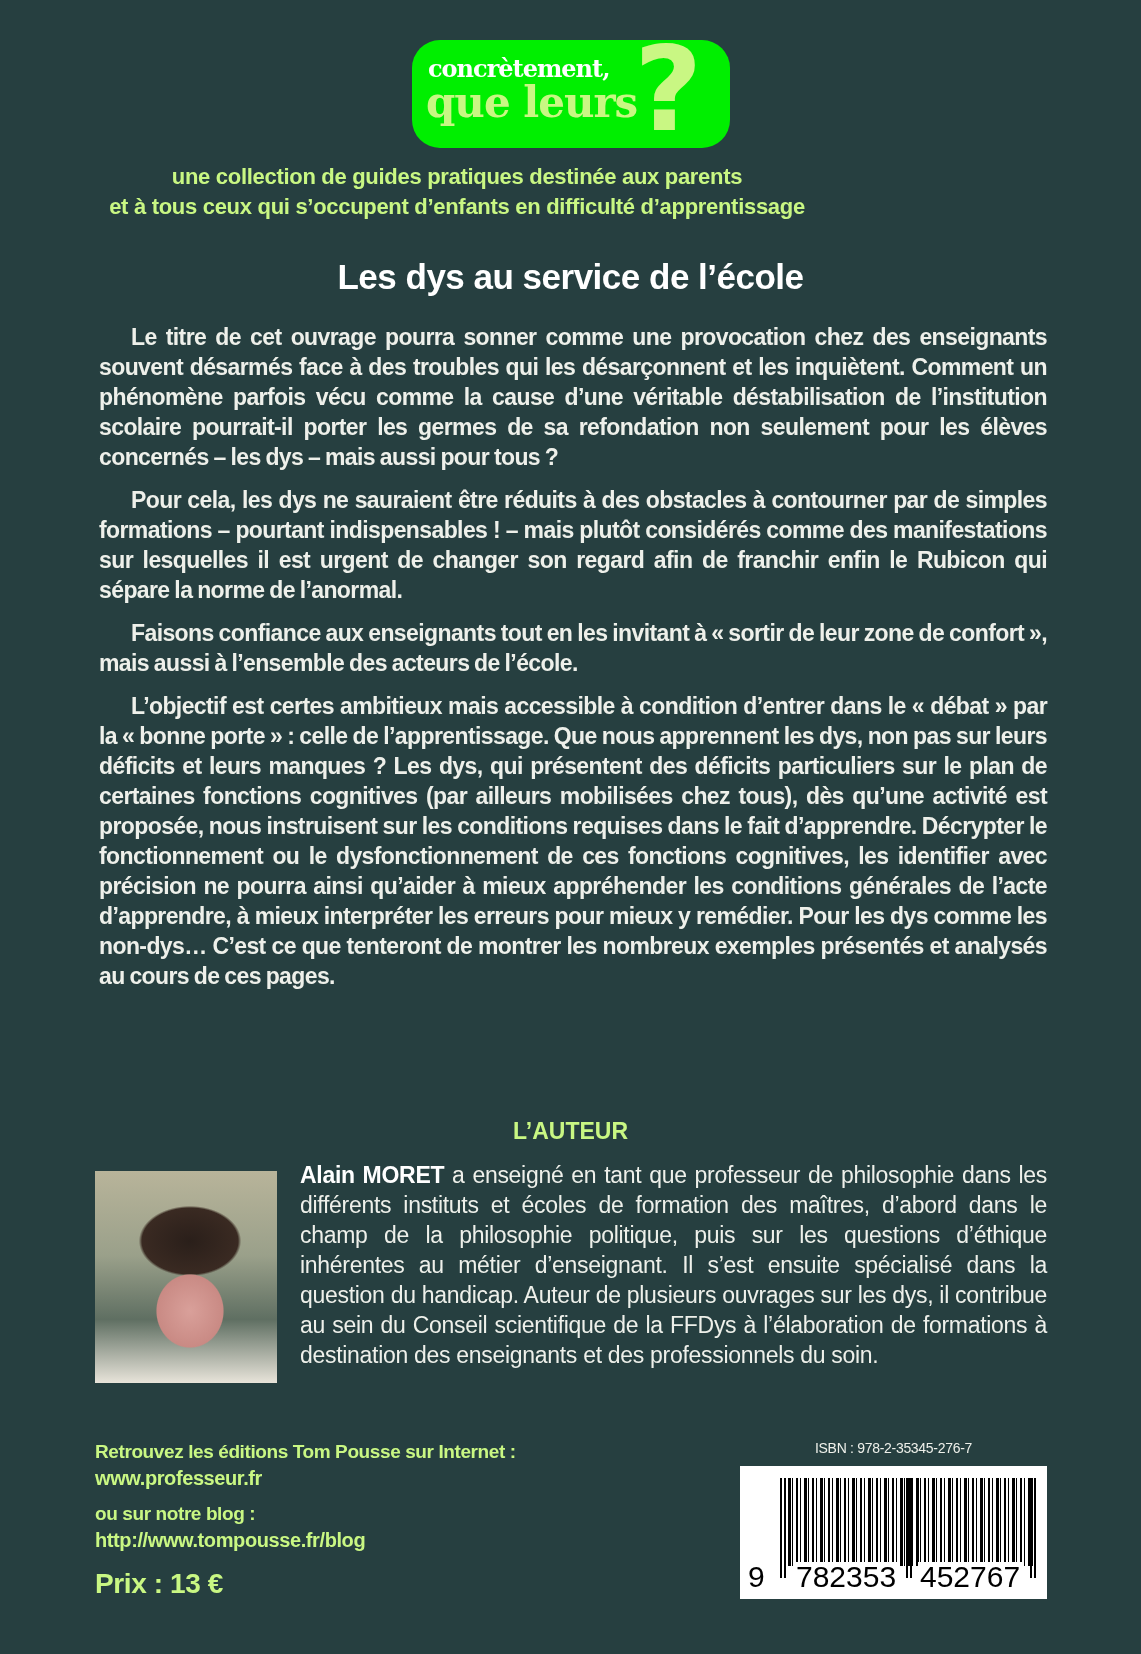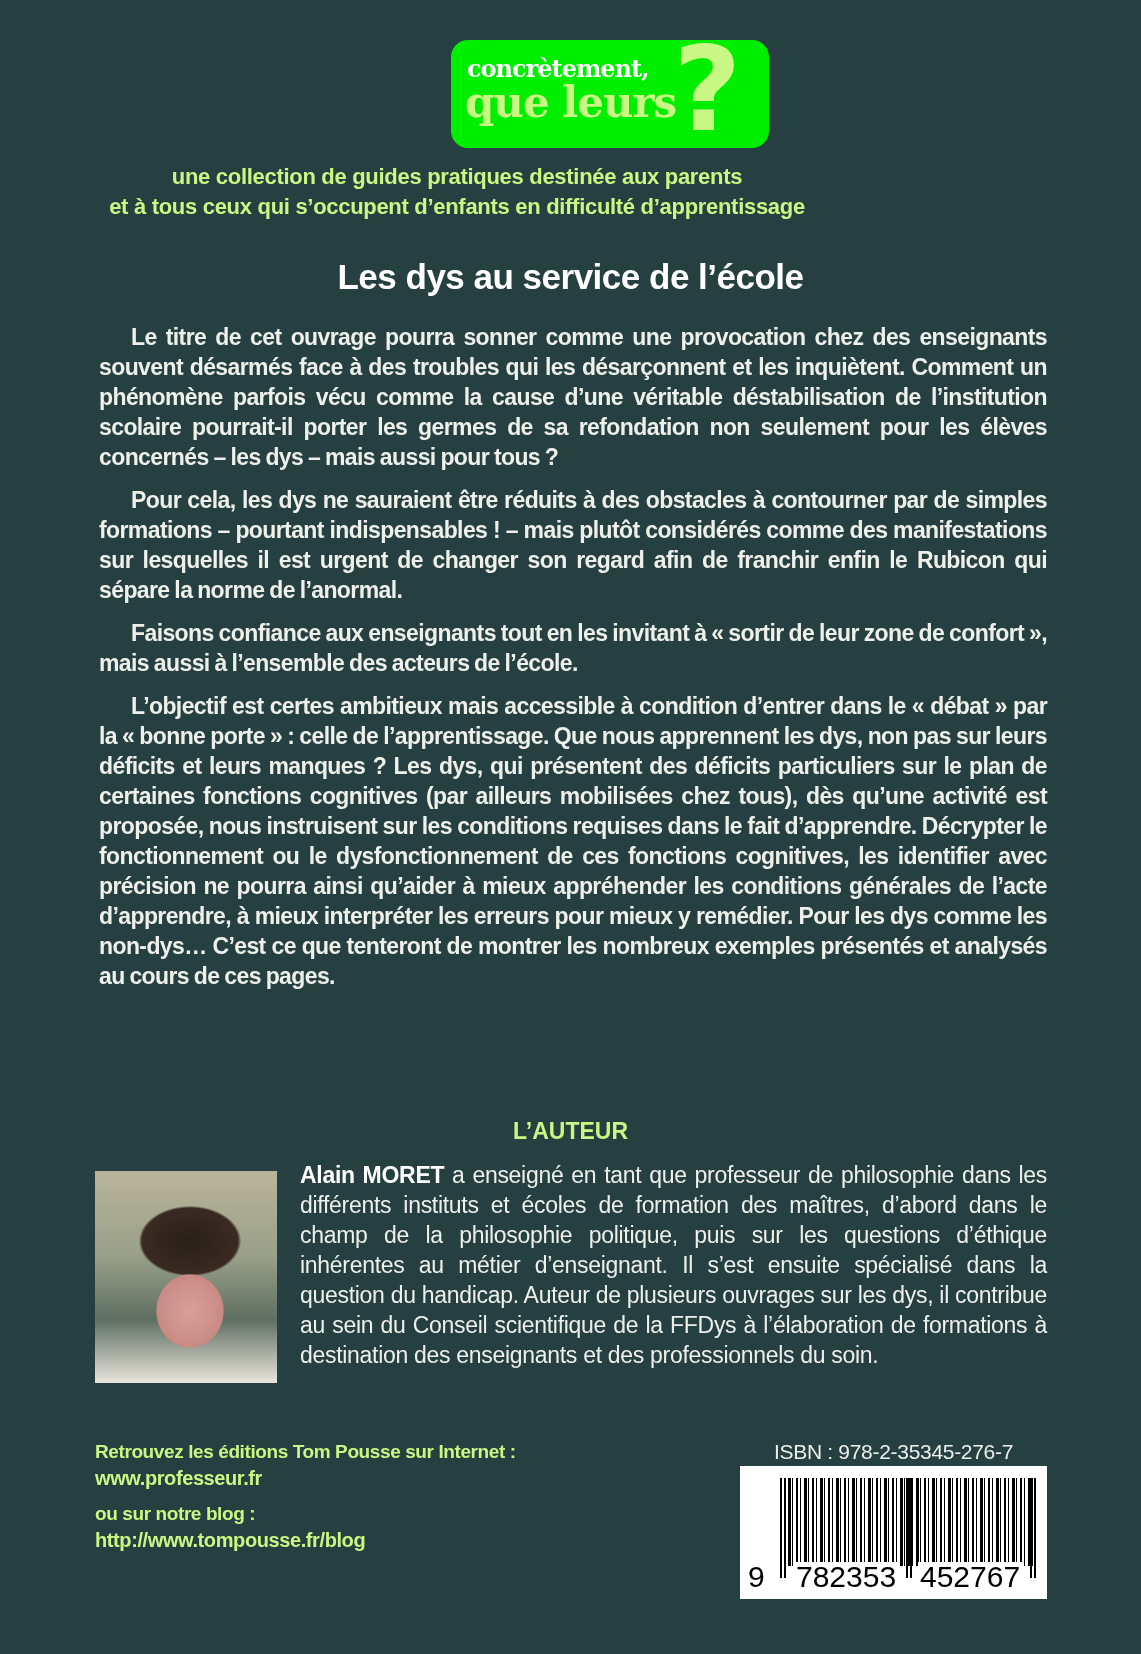--- a/index.html
+++ b/index.html
@@ -7,22 +7,21 @@
     width: 1141px; height: 1654px;
     background: #263f40;
     position: relative; overflow: hidden;
     font-family: "Liberation Sans", "DejaVu Sans", sans-serif;
     color: #eef0ea;
   }
   .logo {
     position: absolute; left: 412px; top: 40px;
     width: 318px; height: 108px;
     background: #00ef00;
-    border-radius: 17px;
-    margin-left: 39px;
+    border-radius: 28px;
   }
   .logo .l1 {
     position: absolute; left: 16px; top: 14px;
     font-family: "DejaVu Serif", "Liberation Serif", serif;
     font-weight: bold; font-size: 24px; color: #ffffff;
     letter-spacing: -1px;
   }
   .logo .l2 {
     position: absolute; left: 14px; top: 38px;
     font-family: "DejaVu Serif", "Liberation Serif", serif;
@@ -73,21 +72,21 @@
   .footer-left {
     position: absolute; left: 95px; top: 1438px;
     color: #c9f783; font-size: 19px; letter-spacing: -0.4px;
   }
   .footer-left .line { height: 27px; line-height: 27px; white-space: nowrap; font-weight: bold; }
   .footer-left .bold { font-weight: bold; font-size: 20px; }
   .footer-left .gap { height: 8px; }
   .price { font-size: 28px; margin-top: 16px; }
   .isbn {
     position: absolute; left: 740px; top: 1440px; width: 307px;
-    text-align: center; color: #eef0ea; font-size: 21px; letter-spacing: -0.3px;
+    text-align: center; color: #eef0ea; font-size: 14px; letter-spacing: -0.3px;
   }
   .barcode-box {
     position: absolute; left: 740px; top: 1466px;
     width: 307px; height: 133px; background: #ffffff;
   }
   .bars {
     position: absolute; left: 40px; top: 12px; width: 255px; height: 88px;
     background: repeating-linear-gradient(90deg,
       #000 0px, #000 2px, #fff 2px, #fff 4px, #000 4px, #000 5px, #fff 5px, #fff 8px,
       #000 8px, #000 11px, #fff 11px, #fff 12px, #000 12px, #000 13px, #fff 13px, #fff 16px);
@@ -126,20 +125,21 @@
 <div class="author-text">
   <b>Alain MORET</b><span> a enseigné en tant que professeur de philosophie dans les différents instituts et écoles de formation des maîtres, d’abord dans le champ de la philosophie politique, puis sur les questions d’éthique inhérentes au métier d’enseignant. Il s’est ensuite spécialisé dans la question du handicap. Auteur de plusieurs ouvrages sur les dys, il contribue au sein du Conseil scientifique de la FFDys à l’élaboration de formations à destination des enseignants et des professionnels du soin.</span>
 </div>
 
 <div class="footer-left">
   <div class="line">Retrouvez les éditions Tom Pousse sur Internet :</div>
   <div class="line bold">www.professeur.fr</div>
   <div class="gap"></div>
   <div class="line">ou sur notre blog :</div>
   <div class="line bold">http://www.tompousse.fr/blog</div>
+  <div class="line price">Prix : 13 €</div>
 </div>
 
 <div class="isbn">ISBN : 978-2-35345-276-7</div>
 <div class="barcode-box">
   <div class="bars"></div>
   <div class="guard" style="left:40px;"></div>
   <div class="guard" style="left:44px;"></div>
   <div class="guard" style="left:166px;"></div>
   <div class="guard" style="left:170px;"></div>
   <div class="guard" style="left:290px;"></div>

